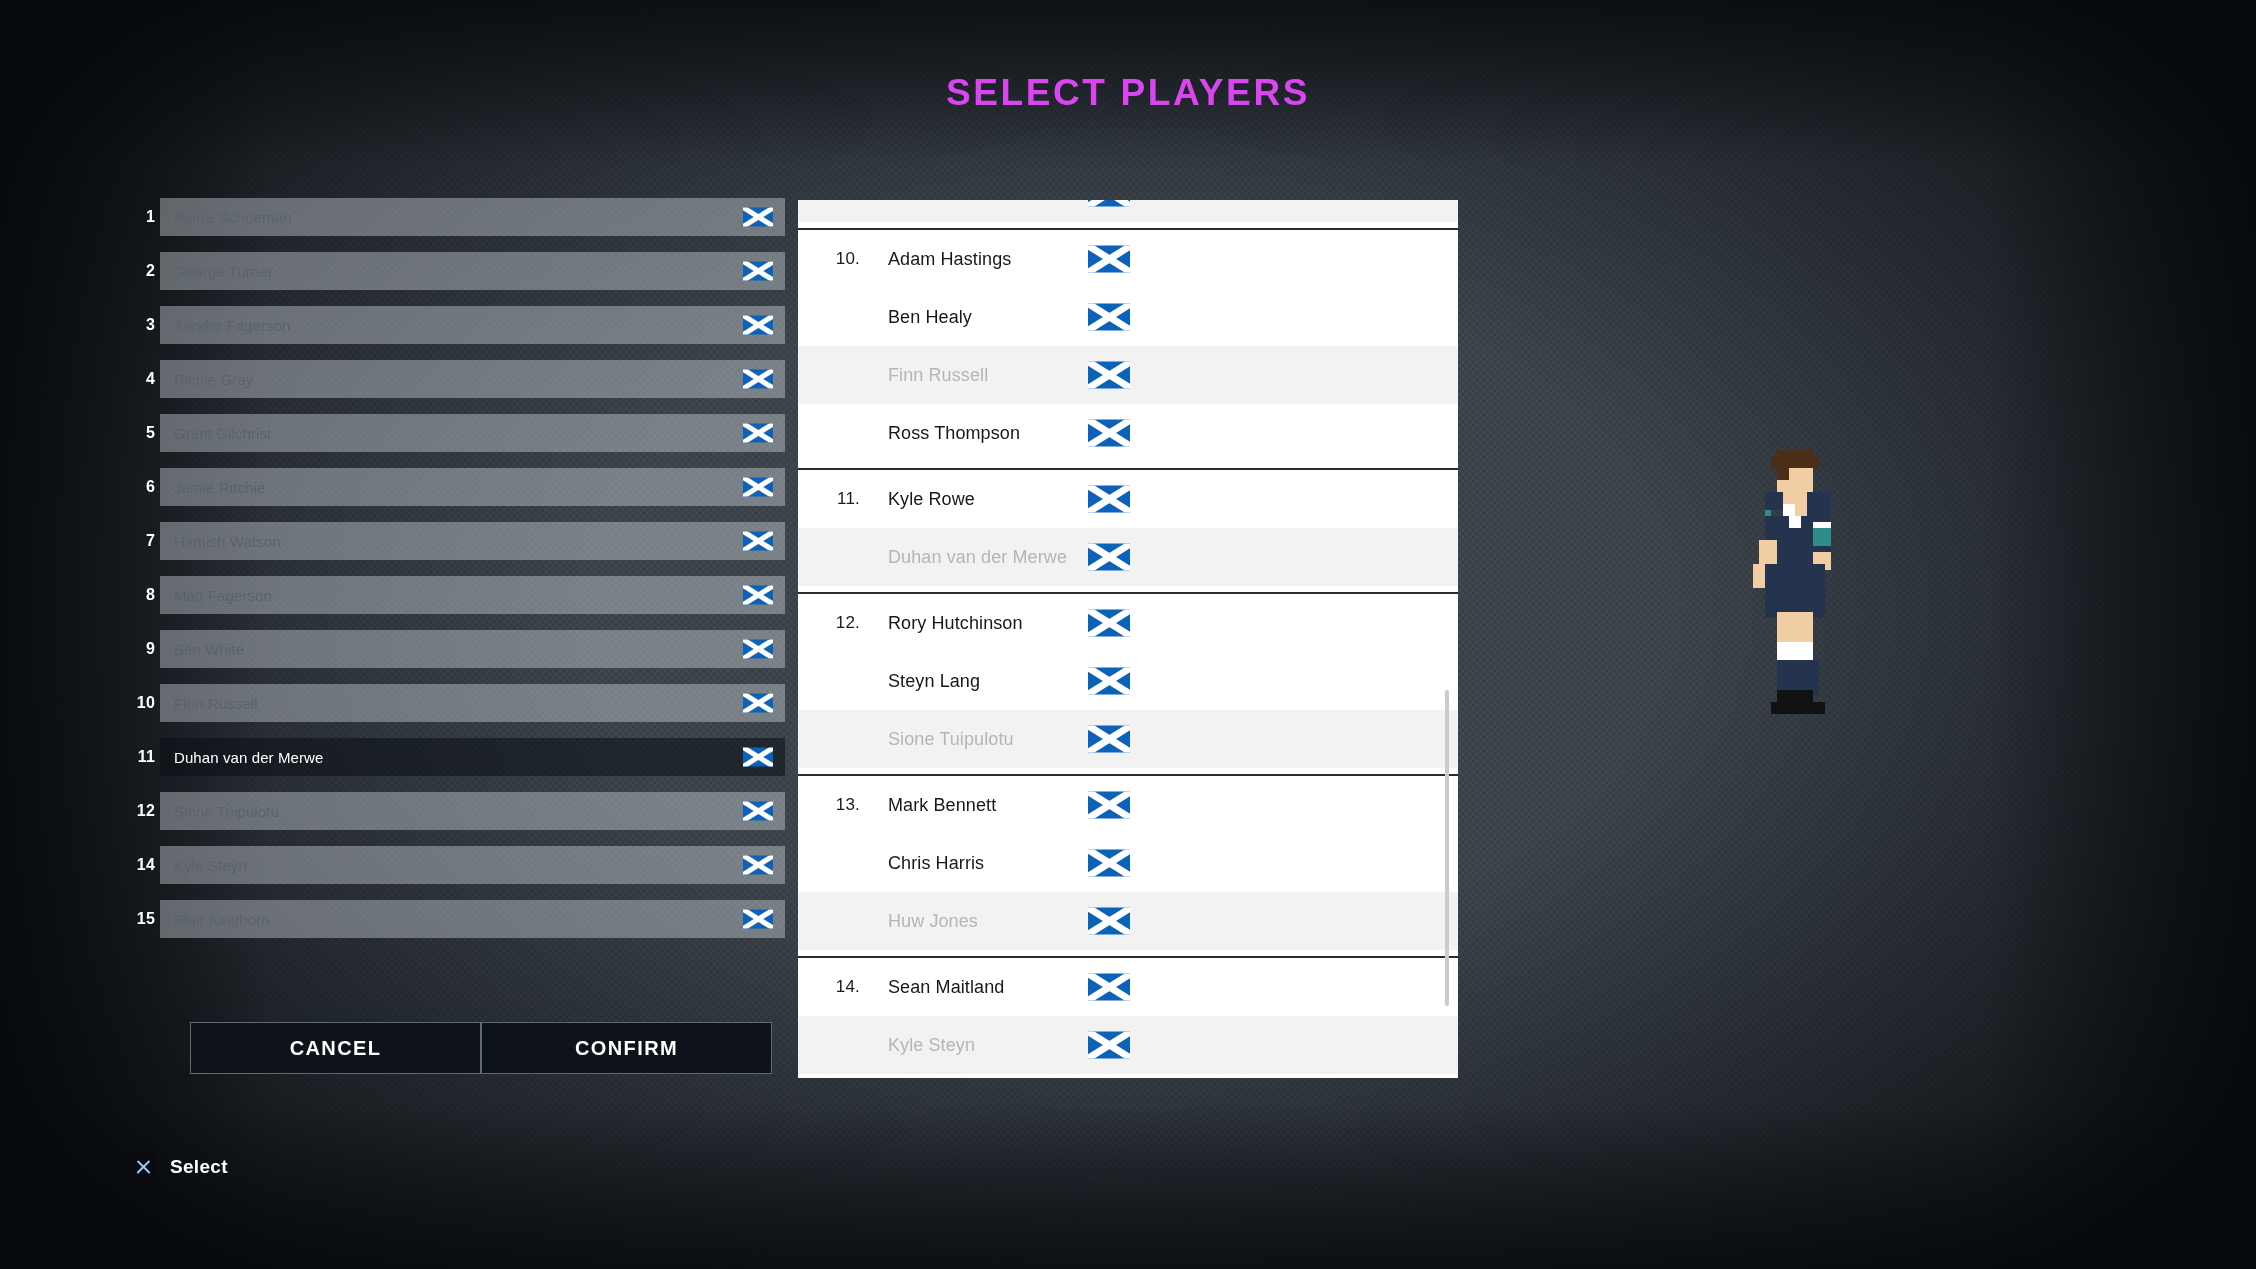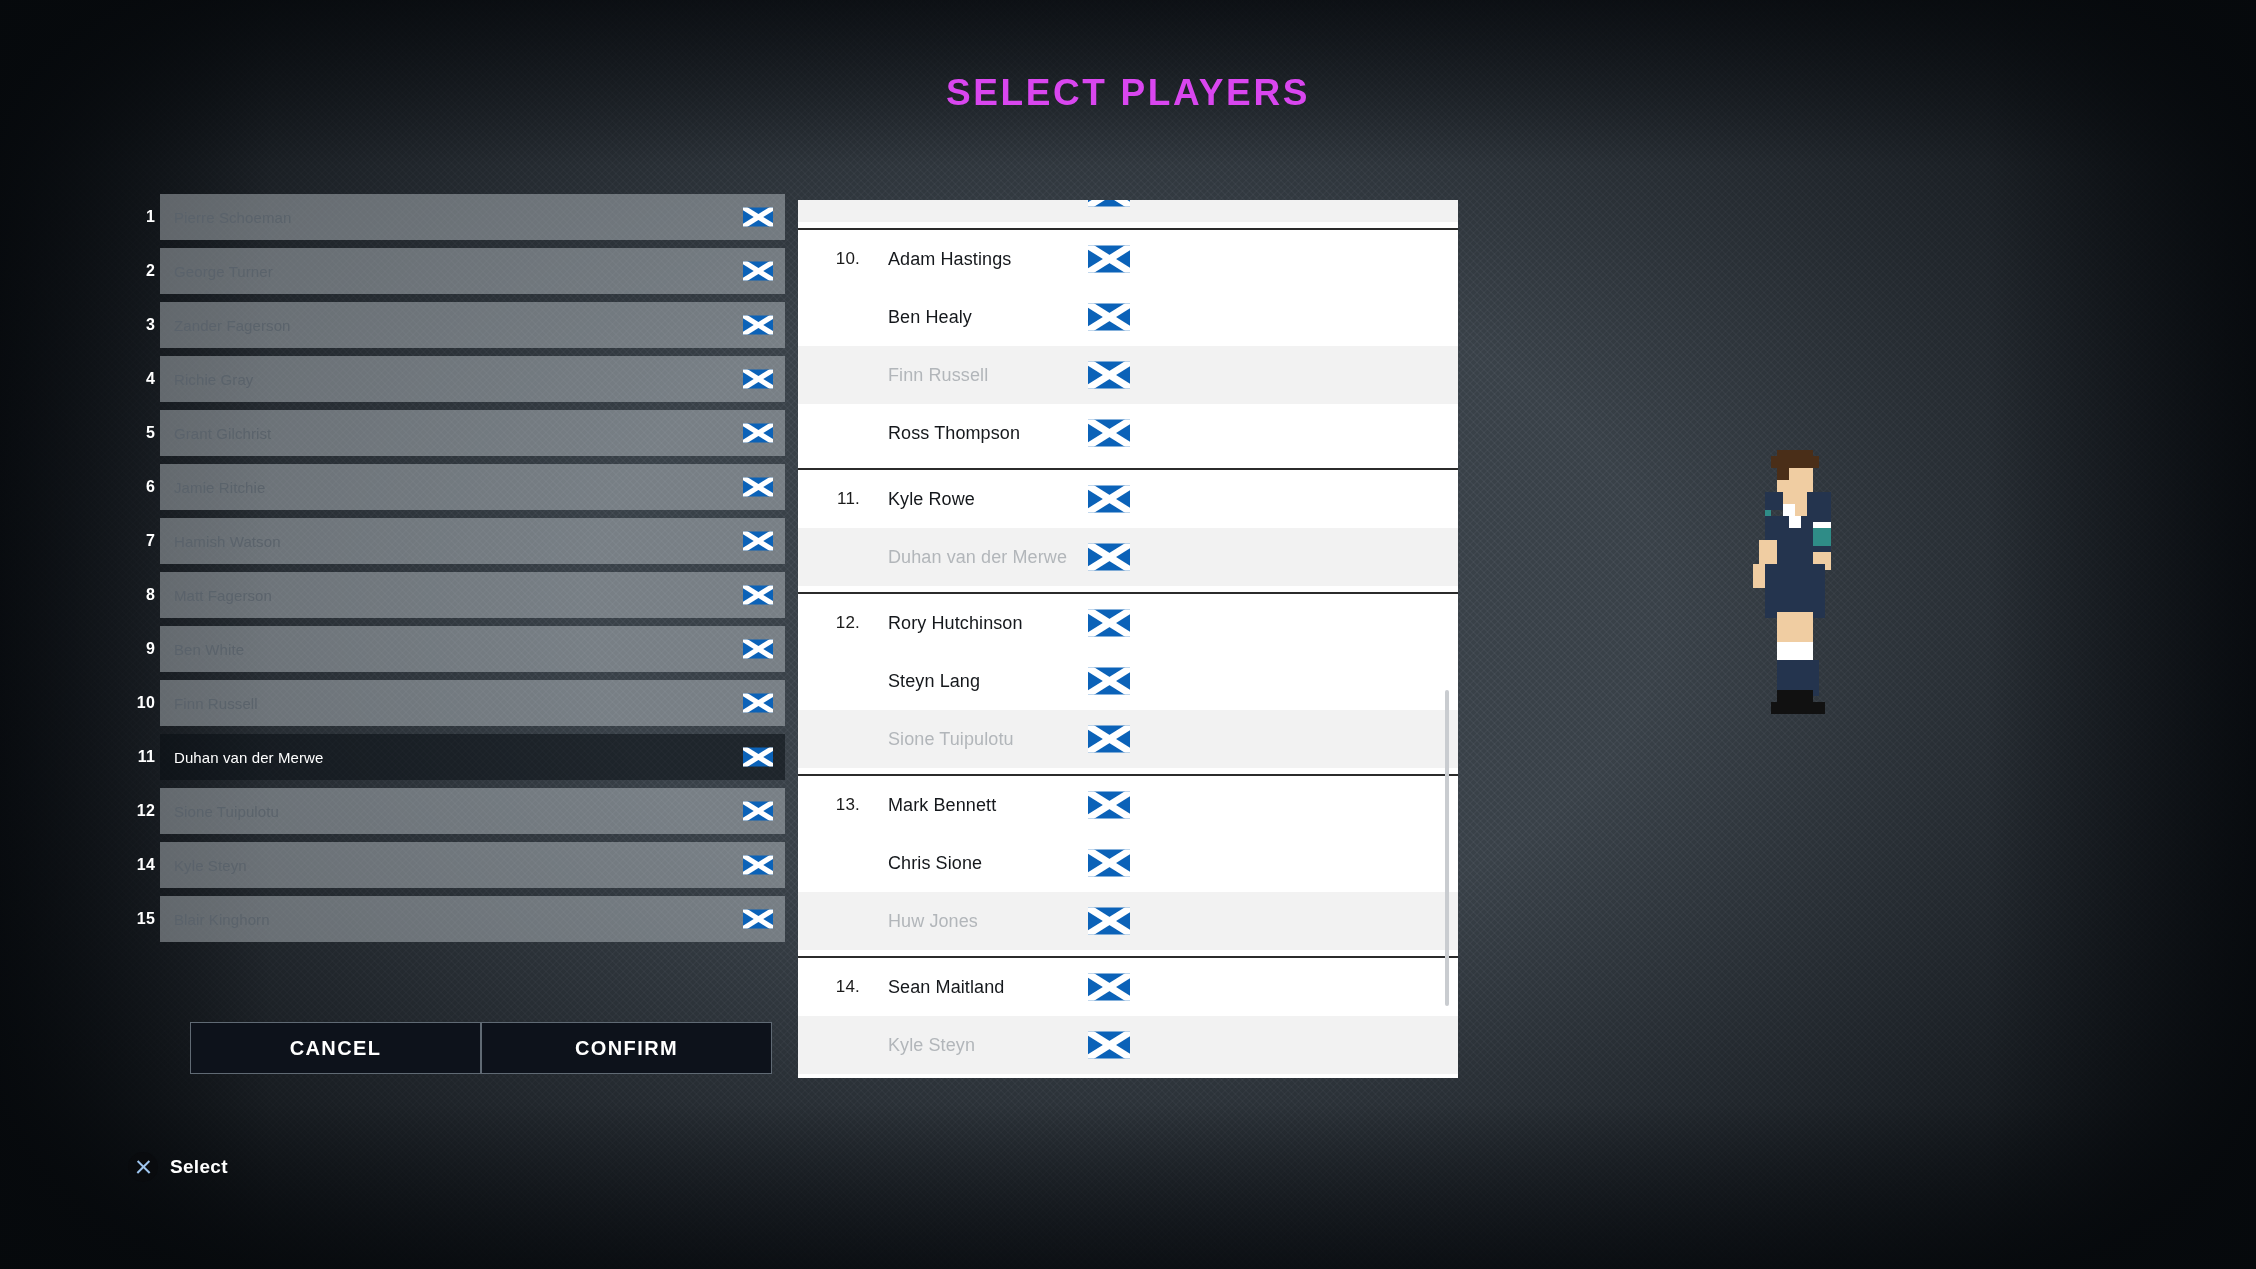--- a/index.html
+++ b/index.html
@@ -73,21 +73,21 @@
     width: 28px;
     text-align: right;
     color: #ffffff;
     font-size: 16px;
     font-weight: bold;
     letter-spacing: .2px;
   }
   .squad-slot {
     position: relative;
     width: 100%;
-    height: 46px;
+    height: 38px;
     background: rgba(208,214,220,.42);
     display: flex;
     align-items: center;
     padding: 0 12px 0 14px;
   }
   .squad-slot.is-active {
     background: rgba(10,14,20,.55);
   }
   .squad-name {
     font-size: 15px;
@@ -552,21 +552,21 @@
           <span class="pick-index">13.</span>
           <span class="pick-name">Mark Bennett</span>
           <span class="pick-flag">
             <span class="flag lg">
               <span class="bar a"></span>
               <span class="bar b"></span>
             </span>
           </span>
         </div>
         <div class="pick-row">
-          <span class="pick-name">Chris Sione</span>
+          <span class="pick-name">Chris Harris</span>
           <span class="pick-flag">
             <span class="flag lg">
               <span class="bar a"></span>
               <span class="bar b"></span>
             </span>
           </span>
         </div>
         <div class="pick-row is-taken">
           <span class="pick-name">Huw Jones</span>
           <span class="pick-flag">

